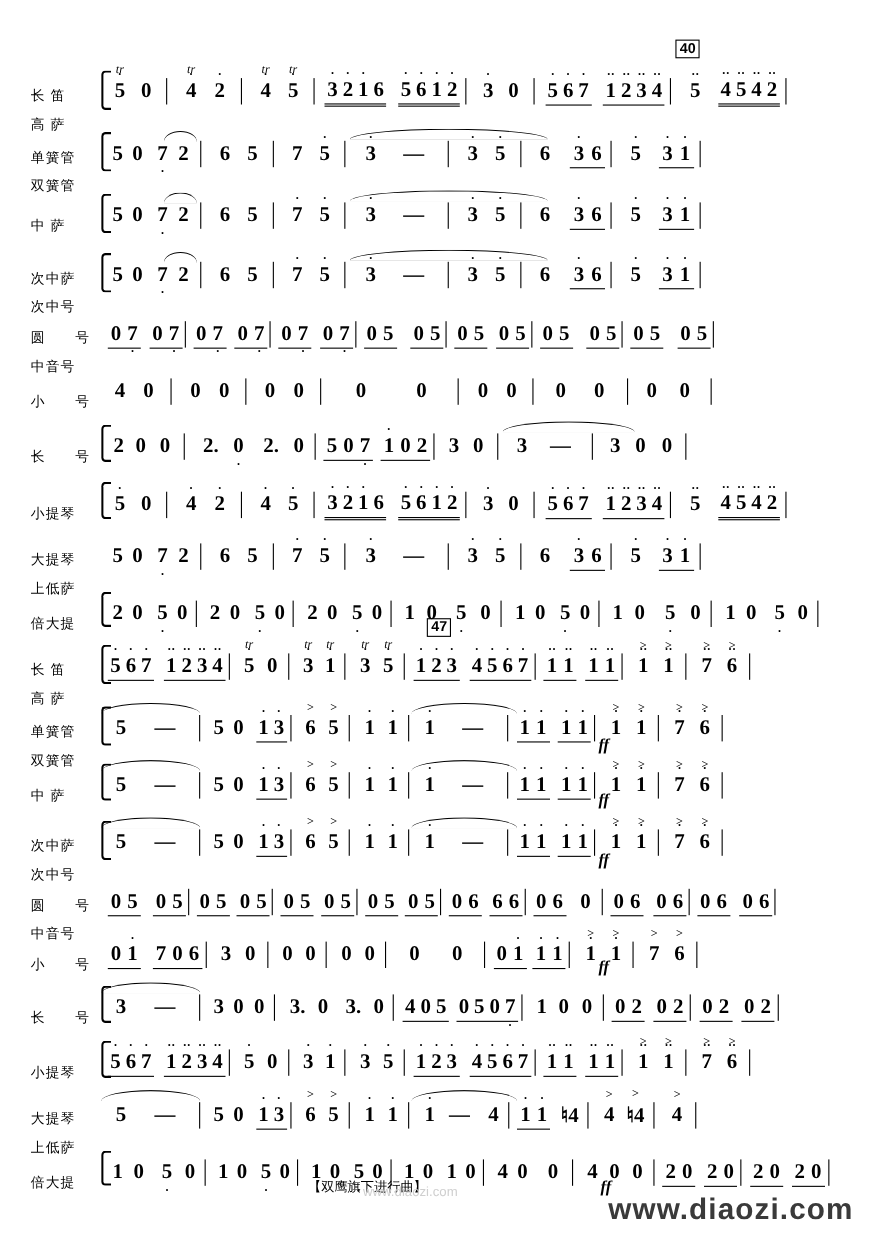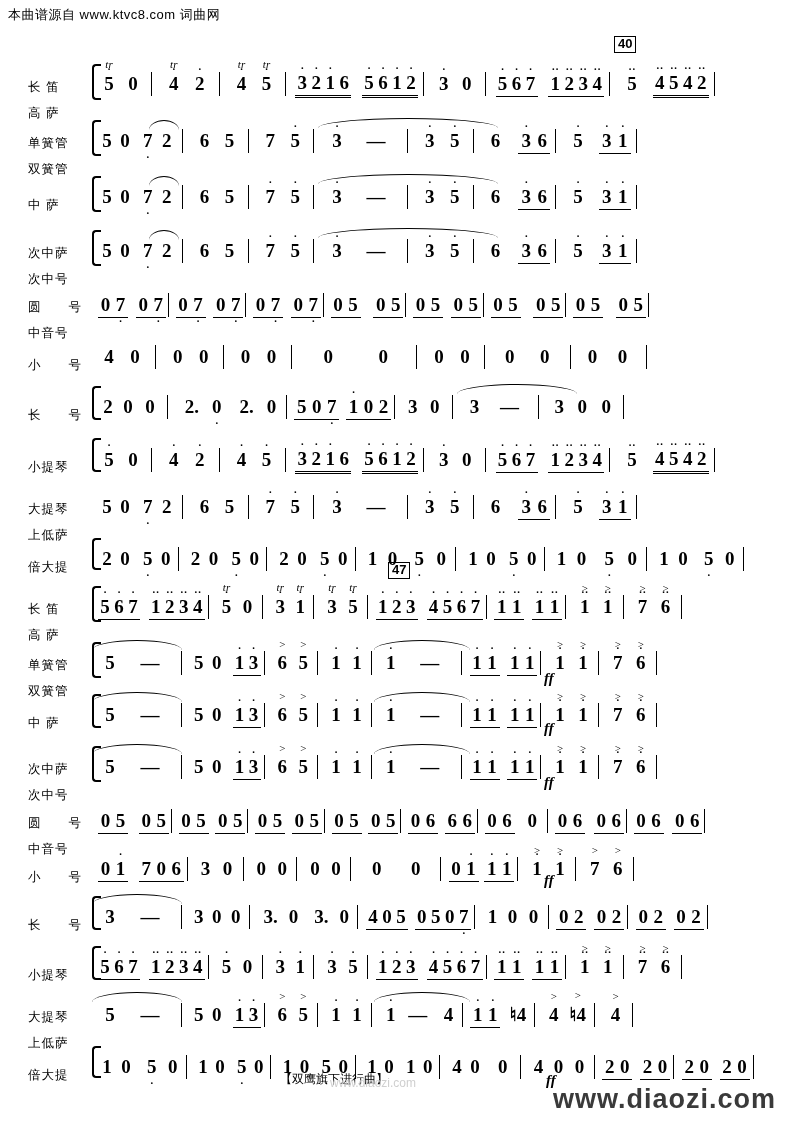--- a/index.html
+++ b/index.html
@@ -198,21 +198,20 @@
     font-family: "Liberation Sans", sans-serif;
     font-size: 12px;
     color: #cfcfcf;
   }
 </style>
 </head>
 <body>
 
 <div class="page">
 
-  <div class="src-note">本曲谱源自 www.ktvc8.com 词曲网</div>
 
   <div class="system" id="system-1">
 
     <div class="rehearsal" style="left:614px; top:0px;">40</div>
 
     <div class="staff-row" style="top:26px;">
       <div class="inst-label" style="top:6px;">
         <span>长  笛</span>
         <span>高  萨</span>
       </div>

